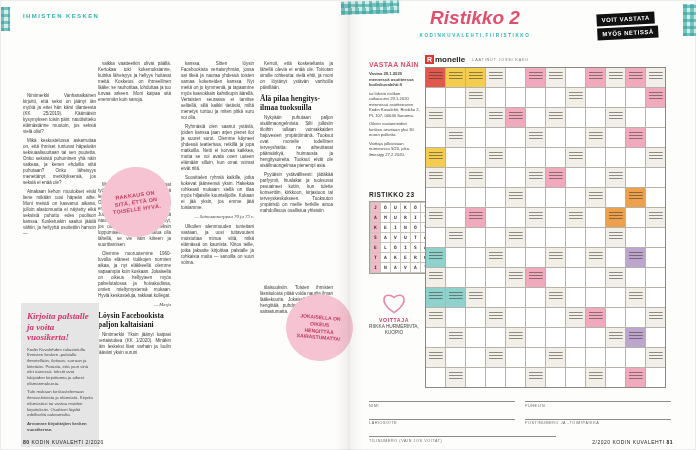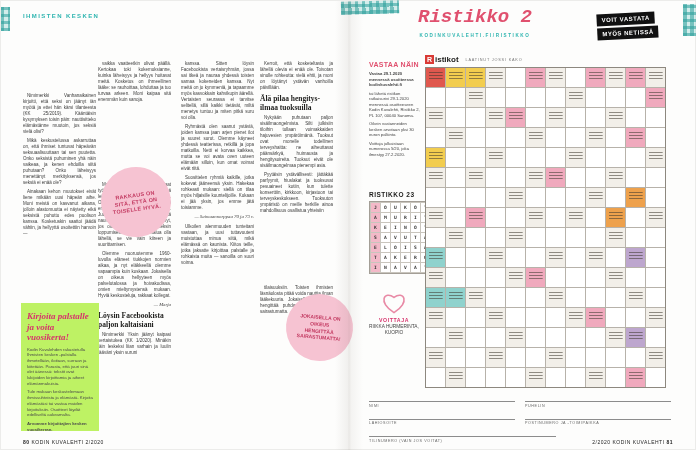--- a/index.html
+++ b/index.html
@@ -27,31 +27,31 @@
   #col2{left:97px;top:60px;height:374px;}
   #col3{left:180px;top:60px;height:374px;}
   #col4{left:259px;top:60px;height:374px;}
   .art-p{font-size:4.5px;line-height:6px;text-align:justify;color:#3c3c3c;margin-bottom:3px;text-indent:4px;}
   .art-h3{font-family:"Liberation Serif",serif;font-weight:700;font-size:7.5px;line-height:8.6px;color:#1d1d1b;margin:4px 0 2.5px;}
   .art-sig{font-family:"Liberation Serif",serif;font-style:italic;font-size:4.8px;line-height:6px;text-align:right;margin:1px 0 4px;color:#3c3c3c;}
   .quote-badge{position:absolute;border-radius:50%;background:#f6c3d2;display:flex;align-items:center;justify-content:center;
     text-align:center;font-weight:700;color:#c2375f;padding:9px;}
   #badge-love{left:100px;top:166px;width:70px;height:70px;font-size:5.4px;line-height:7px;transform:rotate(-8deg);letter-spacing:.3px;}
   #badge-breathe{left:285px;top:293px;width:67px;height:67px;font-size:5px;line-height:6.6px;transform:rotate(5deg);}
-  .promo{position:absolute;left:20px;top:302px;width:78px;height:128px;background:#bef264;padding:8px 6px;}
+  .promo{position:absolute;left:20px;top:302px;width:78px;height:144px;background:#e5e5e5;padding:8px 6px;}
   .promo-title{font-family:"Liberation Serif",serif;font-style:italic;font-weight:700;font-size:9px;line-height:10.5px;color:#d6336c;margin-bottom:4px;}
   .promo-p{font-size:4.3px;line-height:5.7px;color:#4a4a4a;margin-bottom:3px;}
   .promo-bold{font-size:4.3px;line-height:5.7px;font-weight:700;color:#4a4a4a;}
   .folio{position:absolute;top:438px;font-size:5px;color:#222;letter-spacing:.5px;}
   .folio .pn{font-weight:700;}
   .folio-left{left:22px;}
   .folio-right{right:24px;text-align:right;}
 
   
-  .r-title{position:absolute;left:66px;top:6px;width:120px;text-align:center;font-family:Liberation Mono, monospace;
+  .r-title{position:absolute;left:66px;top:6px;width:120px;text-align:center;font-family:Liberation Sans, sans-serif;
     font-style:italic;font-weight:700;font-size:19px;line-height:21px;color:#e0506e;}
   .r-site{position:absolute;left:36px;top:32px;width:180px;text-align:center;font-size:4.6px;font-weight:700;
     letter-spacing:1.6px;color:#2fb5b0;}
   .net-badge{position:absolute;left:248px;top:12px;transform:rotate(-3deg);}
   .net-line{display:block;width:max-content;background:#111;color:#fff;font-weight:700;font-size:6px;
     letter-spacing:.5px;padding:3px 5px;margin-bottom:2px;}
   .byline{position:absolute;left:76px;top:54px;display:flex;align-items:center;}
   .logo-mark{width:9px;height:9px;background:#d93a35;color:#fff;font-weight:700;font-size:7px;line-height:9px;text-align:center;}
   .logo-rest{font-weight:700;font-size:8px;color:#1d1d1b;margin-left:1px;}
   .credit{font-size:3.8px;letter-spacing:.8px;color:#777;margin-left:7px;}
@@ -149,21 +149,21 @@
     <div class="r-title">Ristikko 2</div>
     <div class="r-site">KODINKUVALEHTI.FI/RISTIKKO</div>
 
     <div class="net-badge">
       <span class="net-line">VOIT VASTATA</span>
       <span class="net-line">MYÖS NETISSÄ</span>
     </div>
 
     <div class="byline">
       <span class="logo-mark">R</span>
-      <span class="logo-rest">istikot</span>
+      <span class="logo-rest">monelle</span>
       <span class="credit">LAATINUT JOSSI KAKO</span>
     </div>
 
     <div class="vastaa">
       <div class="v-head">VASTAA NÄIN</div>
       <div id="vastaa-body">
           <p class="v-p lead">Vastaa 29.1.2020 mennessä osoitteessa kodinkuvalehti.fi</p>
           <p class="v-p">tai lähetä ristikon ratkaisurivi 29.1.2020 mennessä osoitteeseen Kodin Kuvalehti, Ristikko 2, PL 107, 00040 Sanoma.</p>
           <p class="v-p">Oikein vastanneiden kesken arvotaan yksi 30 euron palkinto.</p>
           <p class="v-p">Voittaja julkaistaan numerossa 5/20, joka ilmestyy 27.2.2020.</p>

